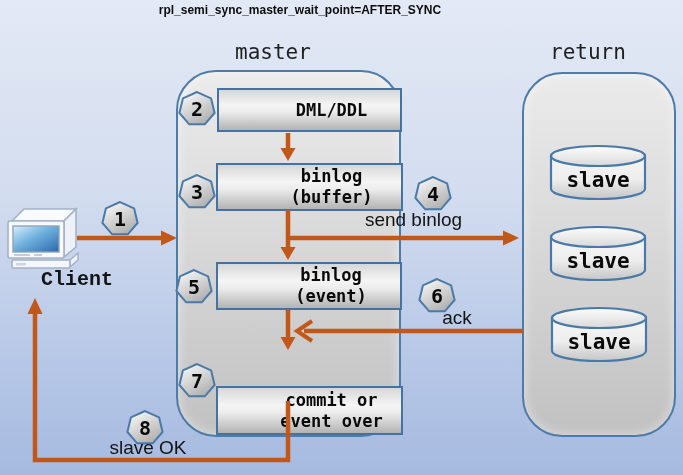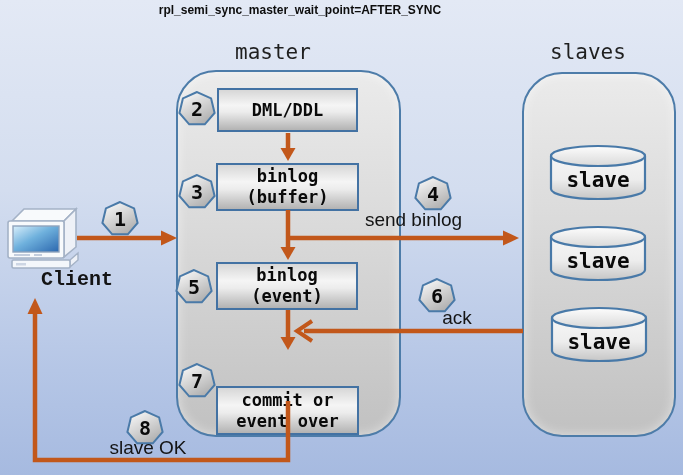--- a/index.html
+++ b/index.html
@@ -29,21 +29,21 @@
     background:linear-gradient(180deg,#ebebeb 0%,#d9d9d9 45%,#c1c1c1 100%);
     box-shadow:inset 0 0 12px rgba(255,255,255,.5);
   }
   .pbox{
     position:absolute;
     border:2px solid #4372a3;
     background:linear-gradient(180deg,#d7d7d7 0%,#f5f5f5 38%,#ececec 55%,#b3b3b3 100%);
     display:flex;flex-direction:column;align-items:center;justify-content:center;
     font-family:"DejaVu Sans Mono",monospace;
     font-size:17px;font-weight:bold;color:#0a0a0a;
-    line-height:21px;text-align:center;
+    line-height:21px;text-align:center;padding-left:44px;
   }
   .edge-label{
     position:absolute;
     font-family:"Liberation Sans",sans-serif;
     font-size:19px;color:#141414;text-align:center;
   }
   .client-label{
     position:absolute;
     font-family:"Liberation Mono",monospace;
     font-size:20px;font-weight:bold;color:#141414;text-align:center;
@@ -52,21 +52,21 @@
   svg text{font-family:"DejaVu Sans Mono",monospace;}
 </style>
 </head>
 <body>
 
 <div class="stage">
 
   <div class="title">rpl_semi_sync_master_wait_point=AFTER_SYNC</div>
 
   <div class="zone-label" style="left:235px;top:40px;width:100px;">master</div>
-  <div class="zone-label" style="left:550px;top:40px;width:100px;">slaves</div>
+  <div class="zone-label" style="left:550px;top:40px;width:100px;">return</div>
 
   <div class="container" style="left:176px;top:70px;width:221px;height:363px;"></div>
   <div class="container" style="left:522px;top:72px;width:150px;height:361px;"></div>
 
   <div class="pbox" style="left:217px;top:88px;width:137px;height:40px;">
     <span>DML/DDL</span>
   </div>
   <div class="pbox" style="left:216px;top:163px;width:139px;height:44px;">
     <span>binlog</span>
     <span>(buffer)</span>

